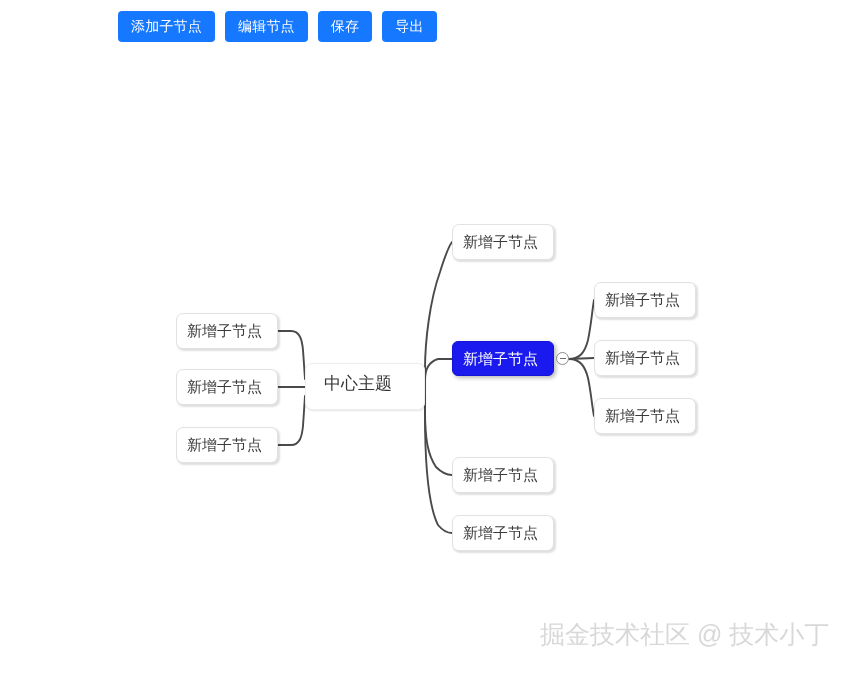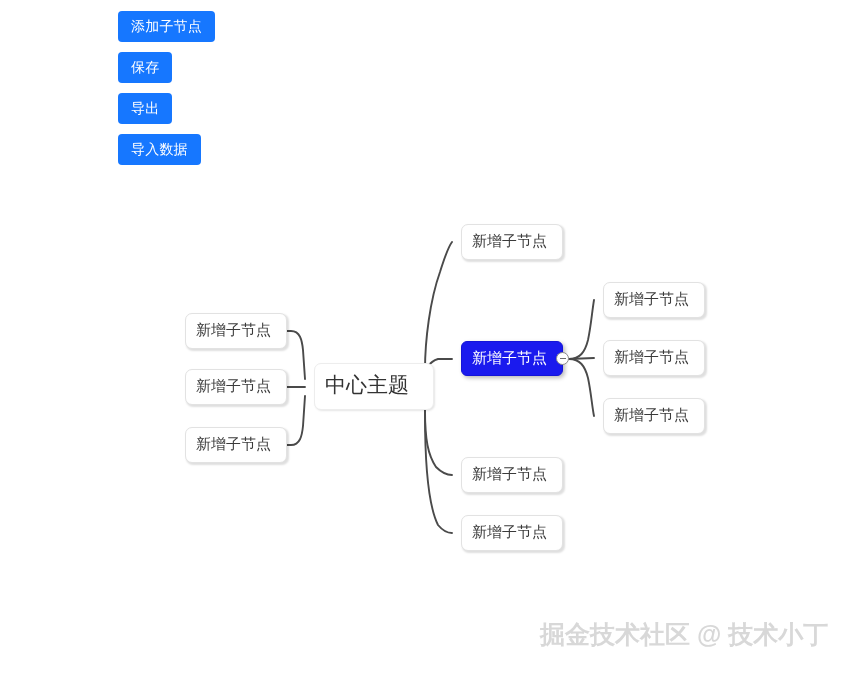--- a/index.html
+++ b/index.html
@@ -17,21 +17,20 @@
   }
 
   
   .toolbar {
     position: absolute;
     top: 11px;
     left: 118px;
     display: flex;
     align-items: flex-start;
     gap: 10px;
-    flex-direction: column;
   }
   .tb-btn {
     background: #1677ff;
     color: #ffffff;
     border: none;
     border-radius: 4px;
     padding: 8px 13px 9px 13px;
     font-size: 14px;
     line-height: 1;
     font-family: "Liberation Sans", "DejaVu Sans", sans-serif;
@@ -62,27 +61,26 @@
     background: #ffffff;
     border: 1px solid #e2e2e2;
     border-radius: 7px;
     box-shadow: 1.5px 1.5px 2px rgba(0,0,0,0.13);
     color: #3a3a3a;
     font-size: 15px;
     line-height: 1;
     padding: 9px 10px 10px 10px;
     white-space: nowrap;
     cursor: pointer;
-    font-family: Liberation Serif, serif;
-    margin-left: 9px;
+    font-family: Liberation Sans, sans-serif;
   }
 
   .node.root {
-    font-size: 21px;
-    padding: 11px 14px 13px 10px;
+    font-size: 17px;
+    padding: 11px 14px 13px 18px;
     border-color: #ededed;
     box-shadow: 1px 1px 2px rgba(0,0,0,0.10);
     color: #333333;
   }
 
   .node.selected {
     background: #1a1aee;
     border: 1px solid #1414d8;
     color: #ffffff;
     box-shadow: 2px 2px 4px rgba(0,0,0,0.28);
@@ -115,31 +113,30 @@
     position: absolute;
     left: 540px;
     top: 622px;
     z-index: 5;
     font-size: 25px;
     line-height: 1;
     color: #d8d8d8;
     white-space: nowrap;
     font-family: "Liberation Sans", "DejaVu Sans", sans-serif;
     user-select: none;
-    font-weight: bold;
   }
 </style>
 </head>
 <body>
 
 <div class="toolbar">
   <button class="tb-btn">添加子节点</button>
+  <button class="tb-btn">编辑节点</button>
   <button class="tb-btn">保存</button>
   <button class="tb-btn">导出</button>
-  <button class="tb-btn">导入数据</button>
 </div>
 
 <div class="canvas">
 
   <svg class="edges" viewBox="0 0 854 676">
     <g fill="none" stroke="#4a4a4a" stroke-width="1.9" stroke-linecap="round">
 
       <path d="M278,331 L291,331 C300,331 302,340 303,350 L305,379"></path>
 
       <path d="M278,387 L305,387"></path>

